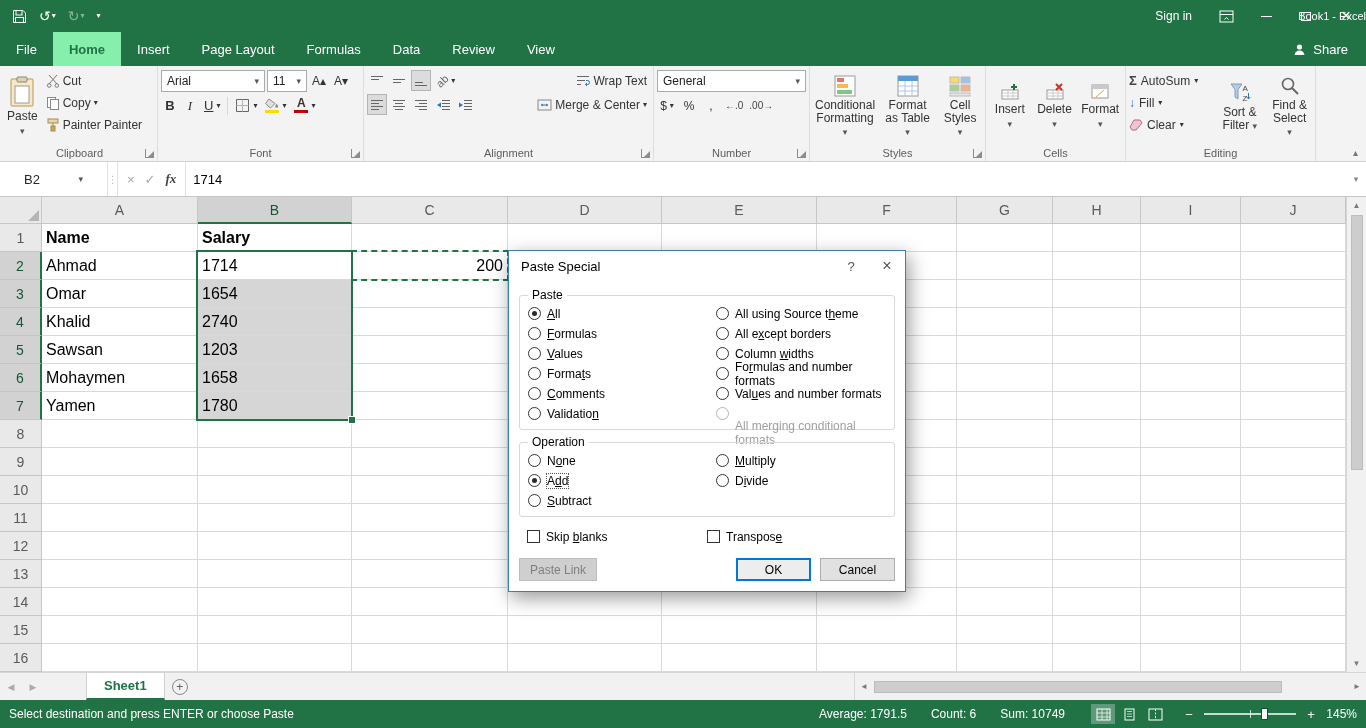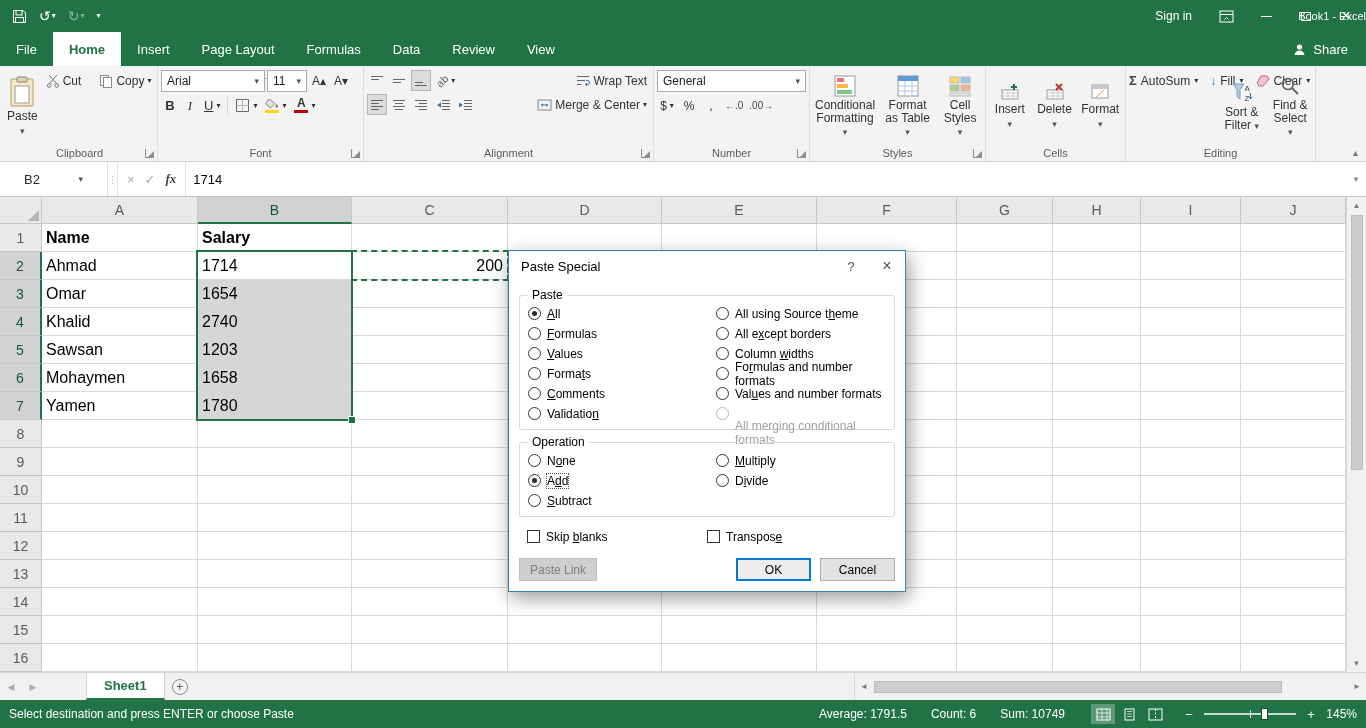--- a/index.html
+++ b/index.html
@@ -17,36 +17,36 @@
   .win-right{margin-left:auto;display:flex;align-items:center;height:100%;z-index:2;}
   .signin{font-size:12px;margin-right:14px;}
   .winbtn{width:40px;height:100%;display:flex;align-items:center;justify-content:center;font-size:14px;}
   .min-bar{width:11px;height:1px;background:#fff;display:inline-block;}
   .max-box{width:10px;height:9px;border:1px solid #fff;display:inline-block;}
 
   
   .tabrow{height:34px;background:var(--accent);display:flex;align-items:stretch;color:#fff;}
   .tabs{display:flex;align-items:stretch;}
   .tab{padding:0 16px;font-size:13px;display:flex;align-items:center;}
-  .tab.active{background:#ffffff;color:var(--accent);font-weight:bold;}
+  .tab.active{background:#86efac;color:var(--accent);font-weight:bold;}
   .tellme{display:flex;align-items:center;gap:7px;margin-left:16px;font-size:13px;}
   .share{margin-left:auto;display:flex;align-items:center;gap:7px;padding:0 18px;font-size:13px;}
 
   
   .ribbon{height:96px;background:#f3f3f3;border-bottom:1px solid #d2d2d2;display:flex;padding-left:2px;position:relative;}
   .rgroup{position:relative;border-right:1px solid #dedede;padding:4px 3px 17px;display:flex;}
   .rlabel{position:absolute;bottom:2px;left:0;right:0;text-align:center;font-size:11px;color:#5d5d5d;}
   .launcher{position:absolute;right:3px;bottom:3px;width:9px;height:9px;border-left:1px solid #8c8c8c;border-bottom:1px solid #8c8c8c;}
   .launcher::after{content:"";position:absolute;right:0;bottom:0;width:0;height:0;border:3px solid transparent;border-bottom-color:#8c8c8c;border-right-color:#8c8c8c;}
   .rbody{display:flex;gap:3px;width:100%;}
   .stack{display:flex;flex-direction:column;gap:3px;width:100%;}
   .row{display:flex;align-items:center;gap:2px;}
   .flexgap{flex:1;}
   .bigbtn{display:flex;flex-direction:column;align-items:center;justify-content:center;gap:2px;font-size:12px;color:#333;text-align:center;padding:1px 2px;line-height:13px;}
-  .minicol{display:flex;flex-direction:row;gap:12px;justify-content:flex-start;}
+  .minicol{display:flex;flex-direction:column;gap:1px;justify-content:flex-start;}
   .sbtn{display:flex;align-items:center;gap:3px;font-size:12px;color:#333;height:21px;padding:0 3px;white-space:nowrap;}
   .sbtn.tight{padding:0 2px;min-width:20px;justify-content:center;}
   .sbtn.pressed{background:#dcdcdc;border:1px solid #b5b5b5;}
   .fmt{font-size:13px;min-width:18px;justify-content:center;}
   .fmt.bold{font-weight:bold;}
   .fmt.italic{font-style:italic;font-family:"Liberation Serif",serif;}
   .fmt.underline span:first-child{text-decoration:underline;}
   .vsep{width:1px;height:18px;background:#d8d8d8;margin:0 2px;}
   .combo{display:flex;align-items:center;justify-content:space-between;background:#fff;border:1px solid #ababab;height:22px;padding:0 5px;font-size:12px;color:#222;gap:4px;}
   .combo .dd{font-size:9px;color:#555;}

